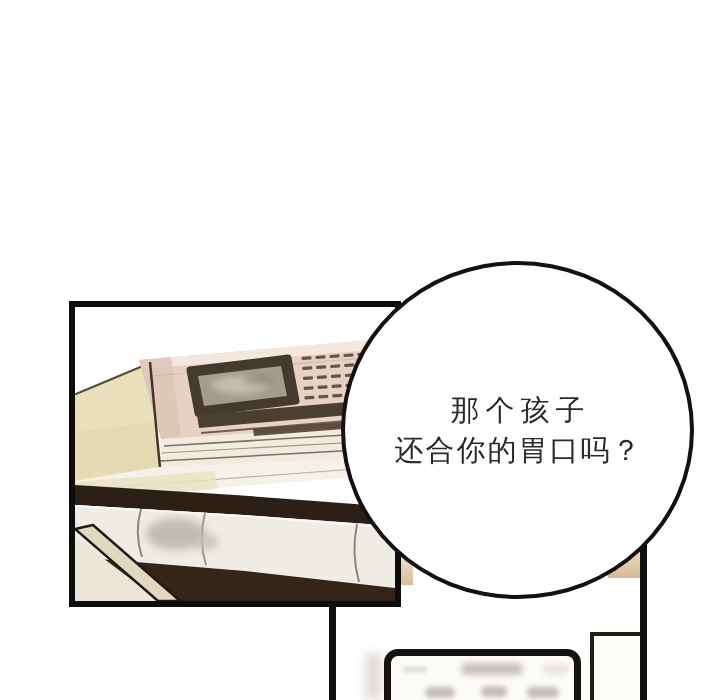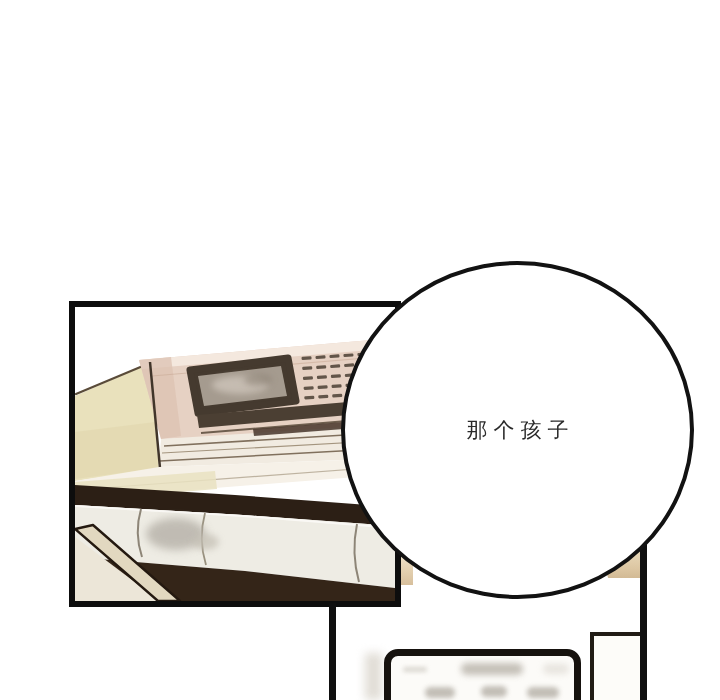--- a/index.html
+++ b/index.html
@@ -54,21 +54,21 @@
   .s5{left:136px;top:31px;width:32px;height:11px;background:#aaa49a;opacity:.7;filter:blur(2.5px);}
   .s6{left:152px;top:8px;width:26px;height:10px;background:#d4cfc6;opacity:.5;filter:blur(3px);}
   
   .bubble{
     position:absolute;left:341px;top:261px;width:353px;height:338px;
     border:4px solid #121212;border-radius:50%;background:#ffffff;
     box-sizing:border-box;z-index:5;
     display:flex;flex-direction:column;align-items:center;justify-content:center;
   }
   .bubble-line{
-    font-size:21px;line-height:40px;color:#2a2a2a;
+    font-size:29px;line-height:40px;color:#2a2a2a;
     letter-spacing:6px;text-indent:6px;white-space:nowrap;text-align:center;
   }
   .bubble-line.line2{letter-spacing:2px;text-indent:2px;}
 </style>
 </head>
 <body>
 
 <div id="page">
 
   <div class="panel-top">
@@ -172,15 +172,16 @@
     <div class="smudge s1"></div>
     <div class="smudge s2"></div>
     <div class="smudge s3"></div>
     <div class="smudge s4"></div>
     <div class="smudge s5"></div>
     <div class="smudge s6"></div>
   </div>
 
   <div class="bubble">
     <div class="bubble-line">那个孩子</div>
+    <div class="bubble-line line2">还合你的胃口吗？</div>
   </div>
 
 </div>
 
 </body></html>

